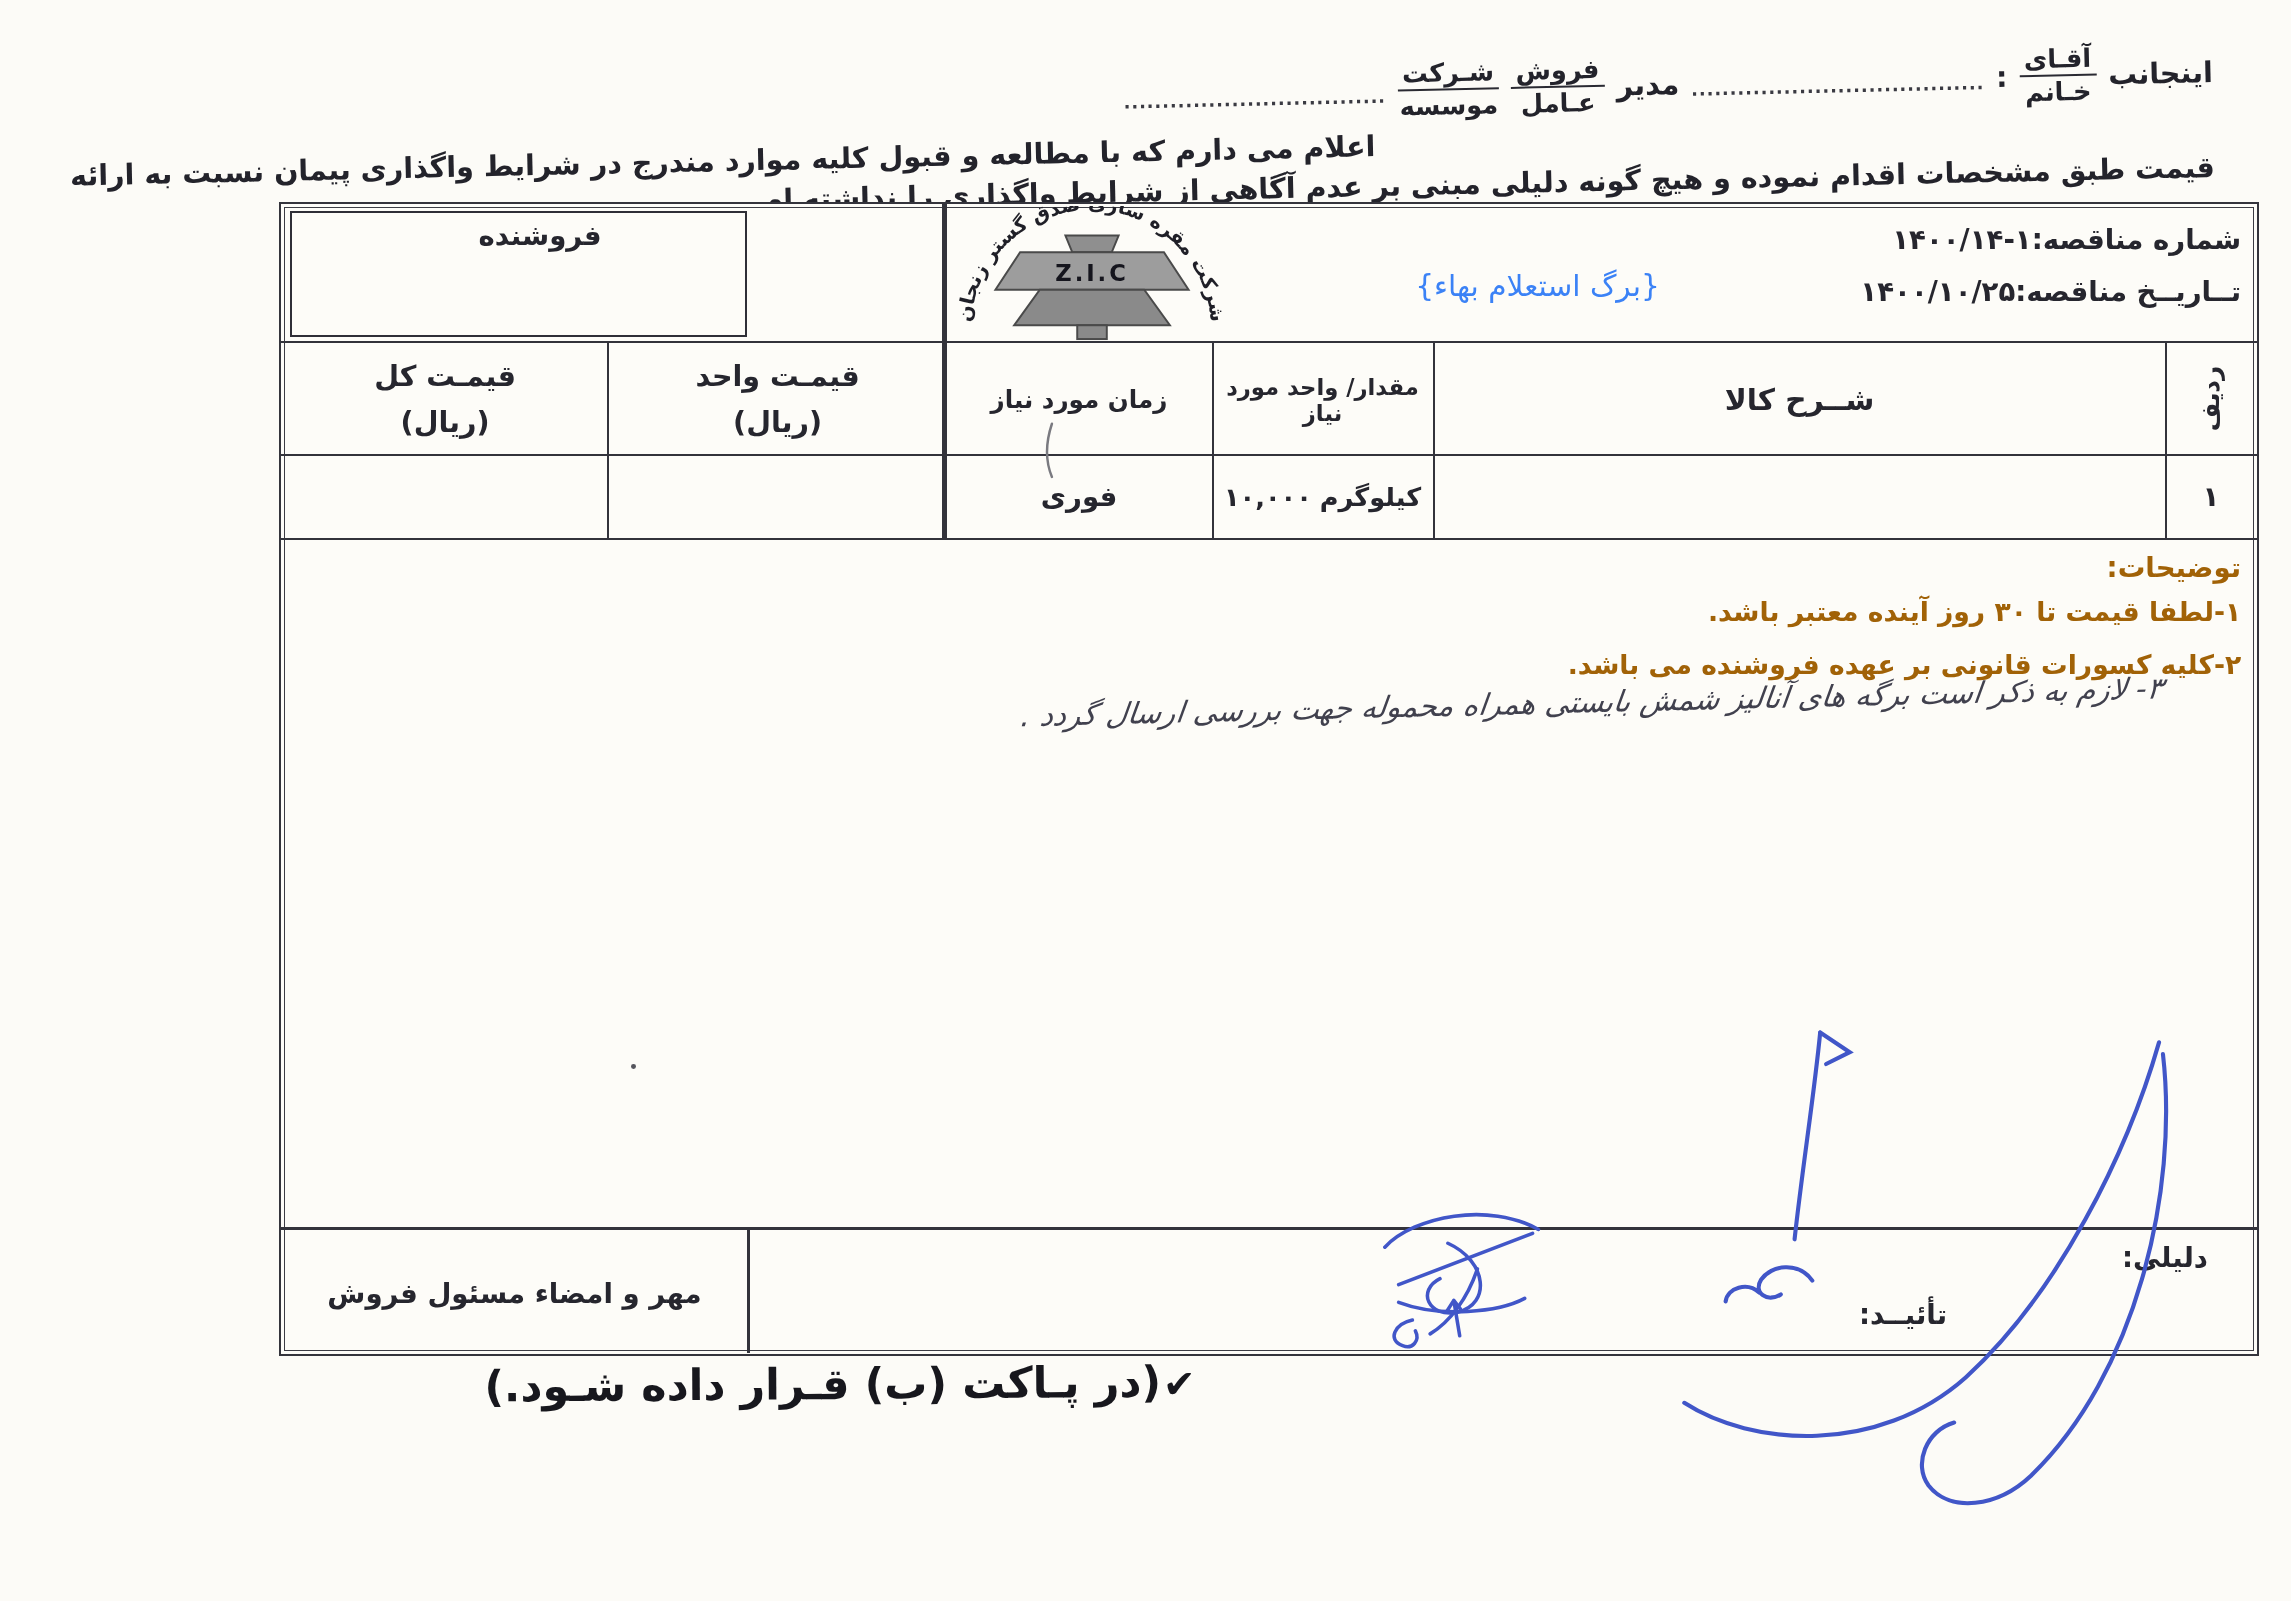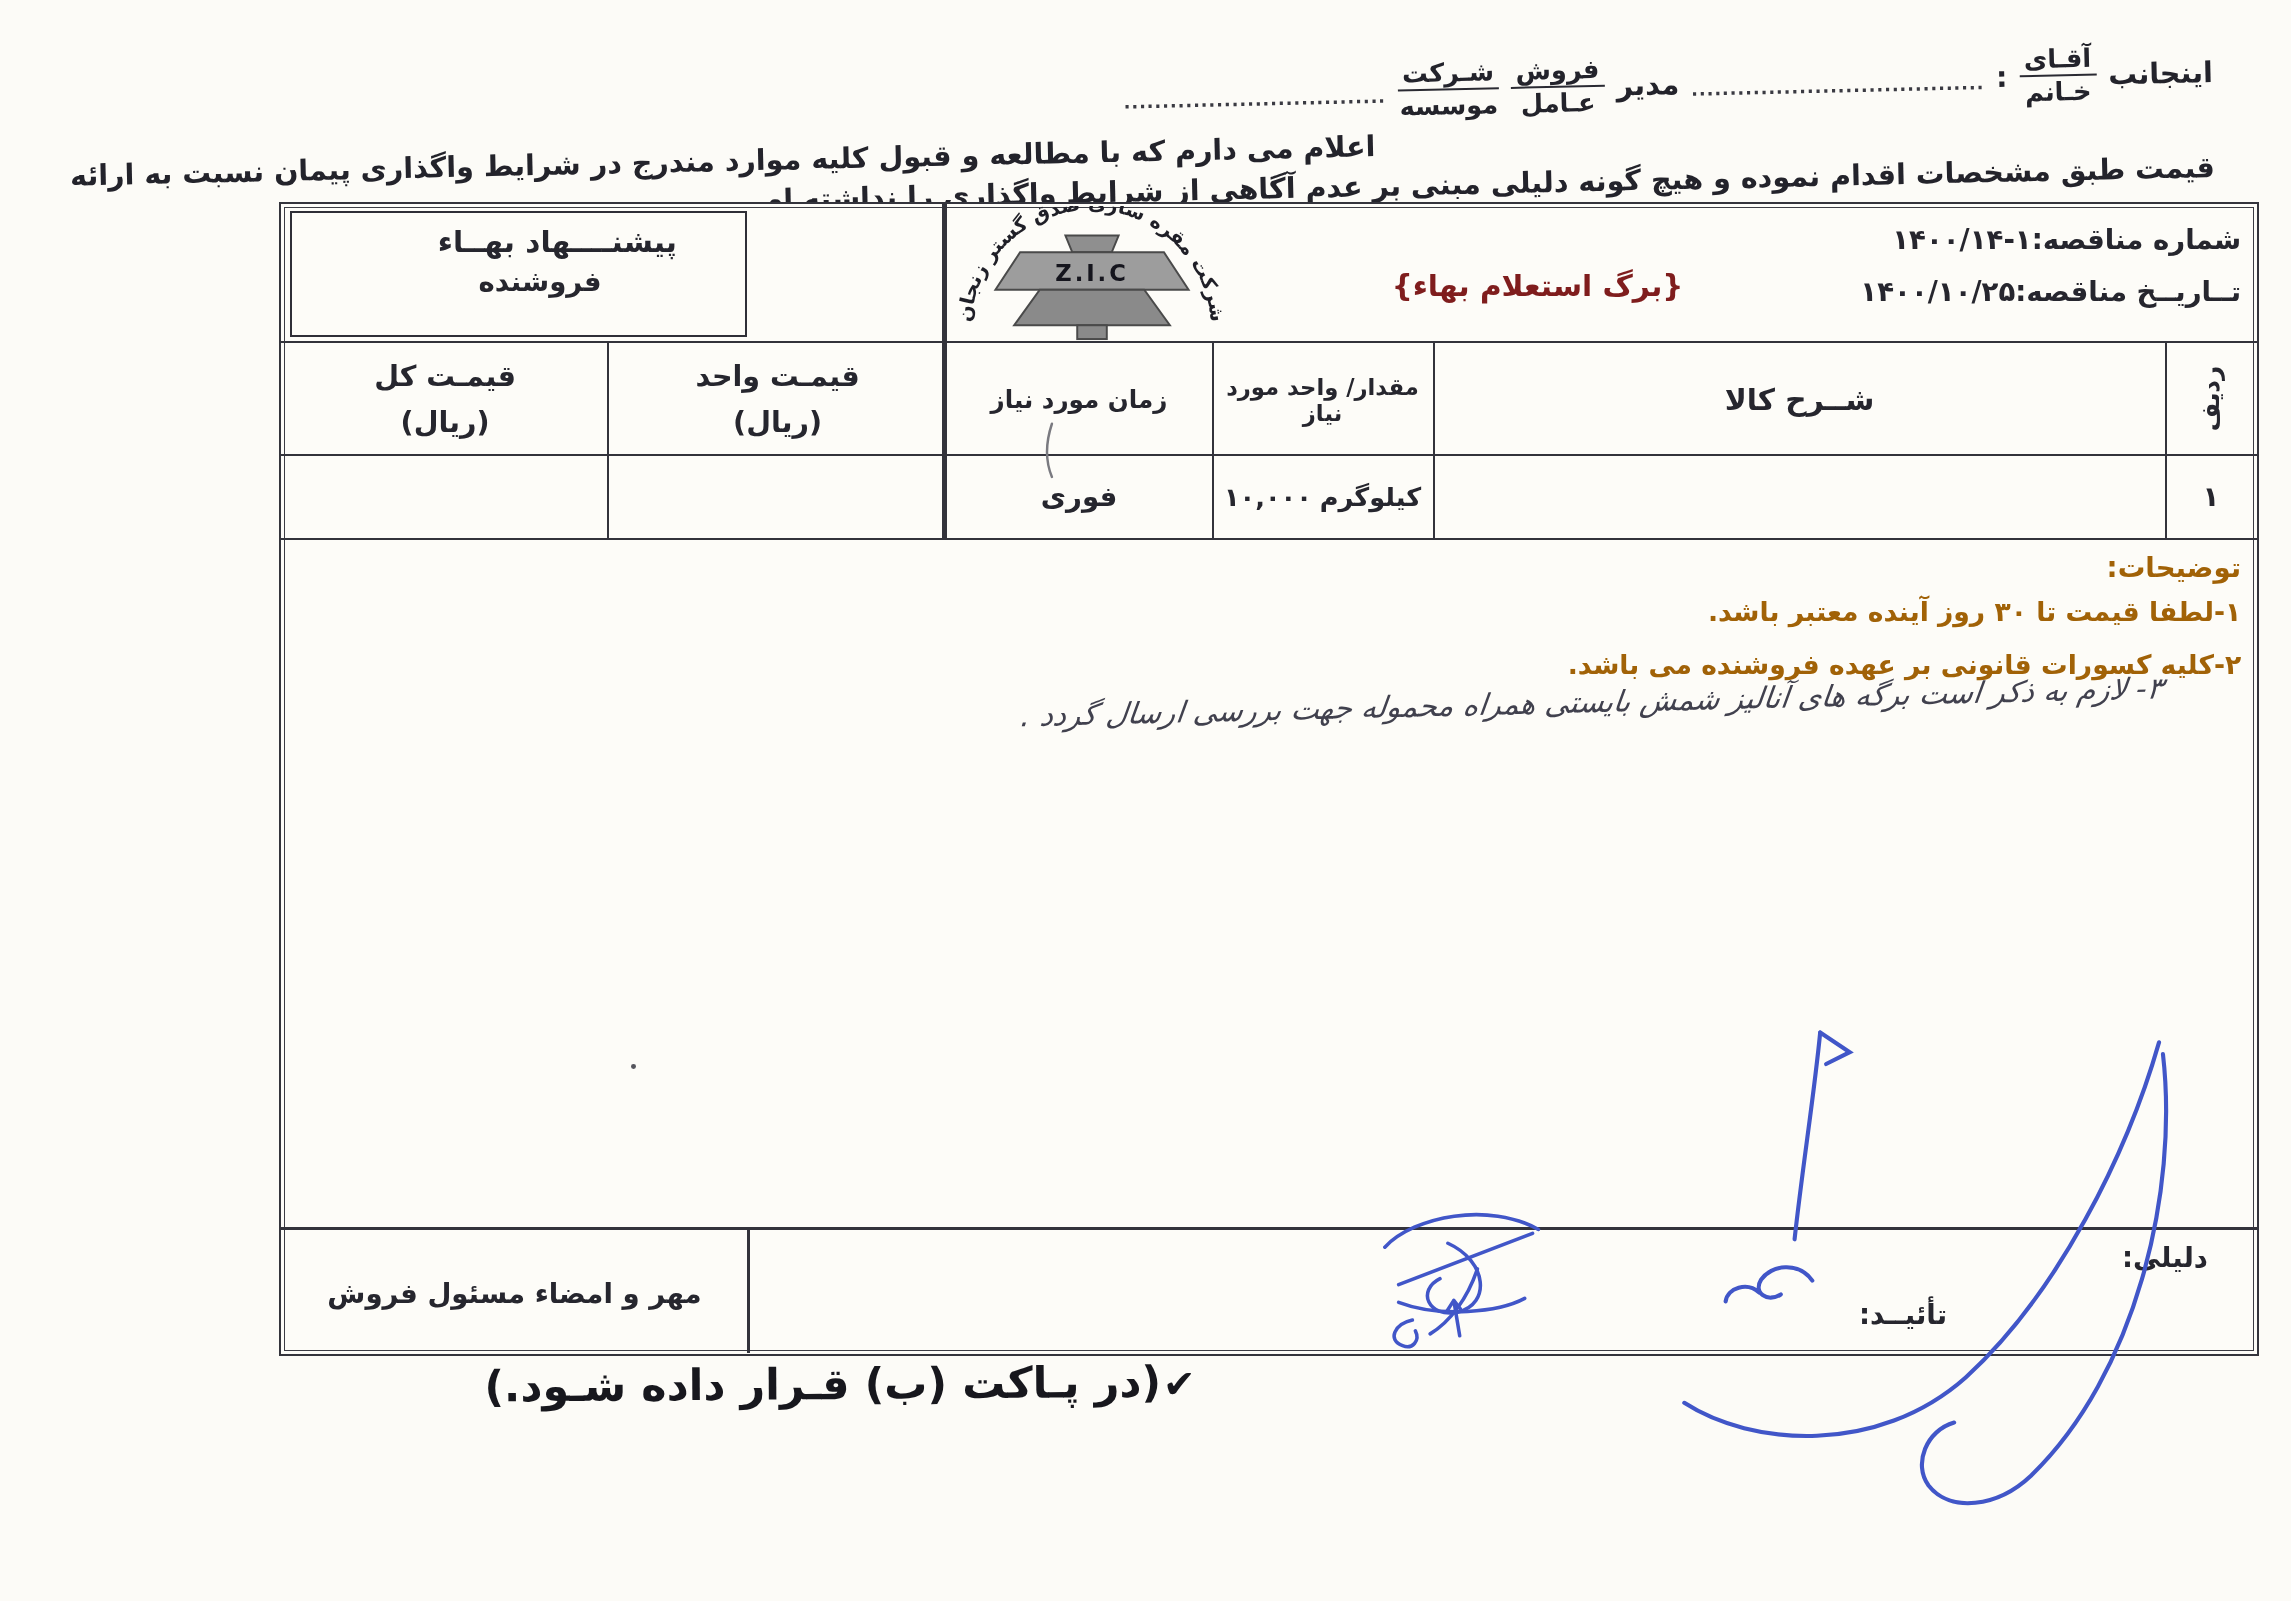--- a/index.html
+++ b/index.html
@@ -29,21 +29,21 @@
   }
   .sheet .inner-frame{position:absolute;inset:3px;border:1.5px solid #3c3c44;pointer-events:none;}
   .hl{position:absolute;left:0;right:0;background:#33333b;height:2px;}
   .vl{position:absolute;background:#33333b;width:2px;}
   .cell{position:absolute;display:flex;flex-direction:column;align-items:center;justify-content:center;text-align:center;font-weight:bold;color:#26262e;}
   
   .tender{position:absolute;top:9.9px;right:15.8px;text-align:right;font-size:27.6px;font-weight:bold;line-height:1.9;white-space:nowrap;}
   .prop-box{position:absolute;left:8.9px;top:6.9px;width:453px;height:122px;border:2px solid #2f2f37;}
   .prop-l1{margin-top:11.8px;text-align:center;font-size:29.6px;font-weight:bold;transform:translateX(39px);}
   .prop-l2{margin-top:5.9px;text-align:center;font-size:27.6px;font-weight:bold;transform:translateX(21.7px);}
-  .form-title{position:absolute;left:1089px;top:65px;width:335px;text-align:center;font-size:29.6px;font-weight:700;color:#7f1d1d;}
+  .form-title{position:absolute;left:1089px;top:65px;width:335px;text-align:center;font-size:29.6px;font-weight:400;color:#3b82f6;}
   
   .note{position:absolute;right:15.8px;text-align:right;font-weight:bold;font-size:26.6px;color:#a16207;white-space:nowrap;}
   .hand{
     position:absolute;right:94px;top:485px;width:1448px;text-align:right;
     font-size:29.6px;font-style:italic;color:#41414e;font-weight:500;letter-spacing:0.5px;
     transform:rotate(-1.4deg) skewX(-8deg);white-space:nowrap;
   }
   .speck{position:absolute;background:#55555d;border-radius:50%;}
   
   .seal{left:0;width:467px;top:1036px;height:43px;font-size:27.6px;margin-top:32px;}
@@ -115,21 +115,20 @@
         <span>شماره مناقصه:</span><span class="ltr">۱۴۰۰/۱۴-۱</span>
       </div>
       <div>
         <span>تــاریــخ مناقصه:</span><span class="ltr">۱۴۰۰/۱۰/۲۵</span>
       </div>
     </div>
 
     <div class="form-title">{برگ استعلام بهاء}</div>
 
     <div class="prop-box">
-      <div class="prop-l1">پیشنــــهاد بهــاء</div>
       <div class="prop-l2">فروشنده</div>
     </div>
 
     <div class="abs" style="left:668px;top:2px;">
       <svg width="288" height="136" viewBox="0 0 292 138">
         <defs>
             <path id="arcP" d="M 22 126 A 122 122 0 0 1 266 126"></path>
           </defs>
         <text style="font-family:'DejaVu Sans',sans-serif;font-size:20px;font-weight:bold;" fill="#1f1f27">
           <textPath href="#arcP" startOffset="50%" text-anchor="middle">شرکت مقره سازی صدق گستر زنجان</textPath>

